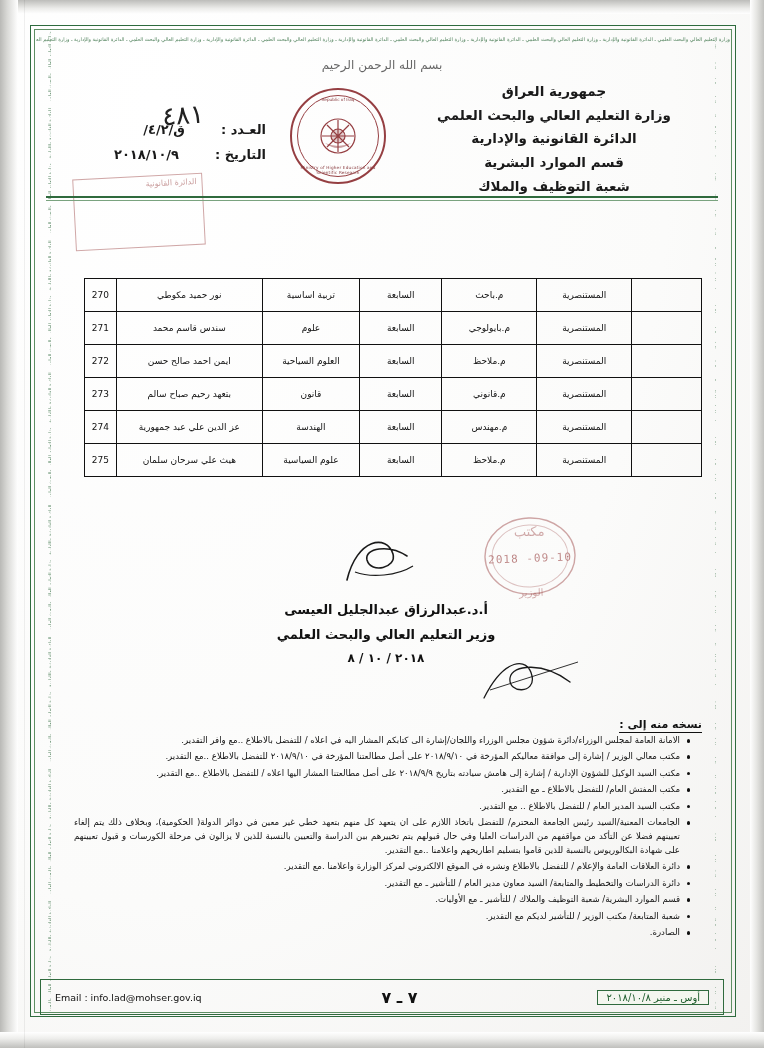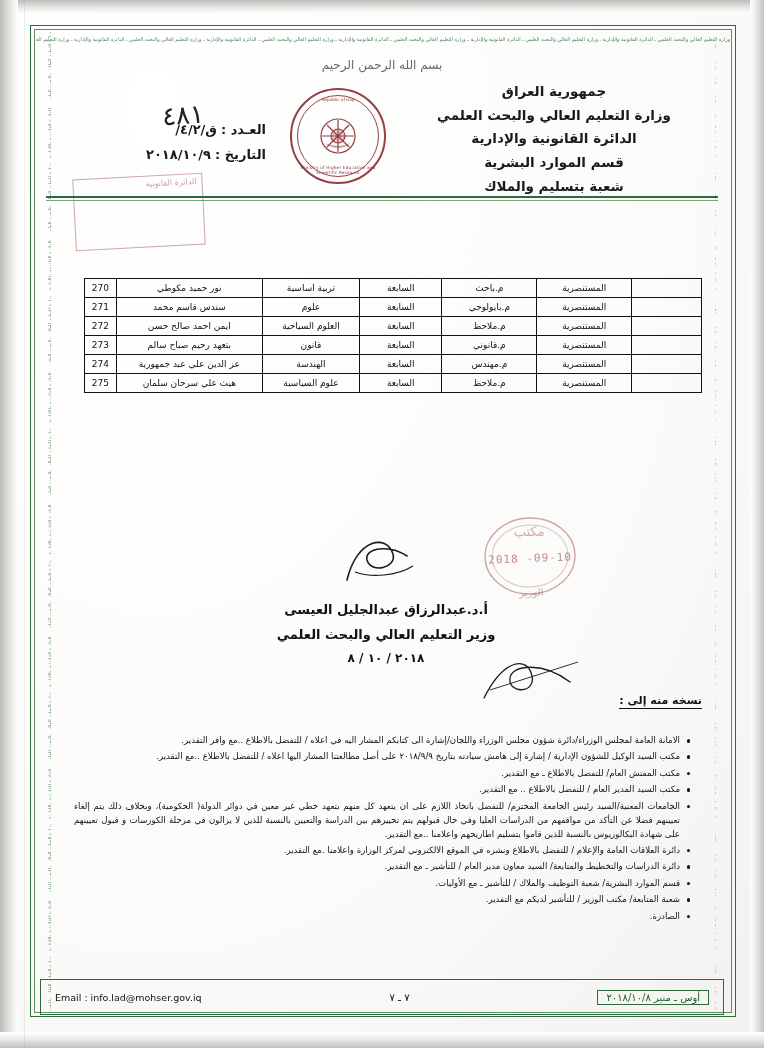--- a/index.html
+++ b/index.html
@@ -85,21 +85,21 @@
     font-size:4.2px;color:#7e2a2e;
   }
   .emblem svg{display:block;}
 
   
   .meta{
     position:absolute;top:118px;right:498px;width:190px;
     font-size:13px;color:#1a1a1a;text-align:right;line-height:1.9;
   }
   .meta .row{display:flex;justify-content:flex-start;gap:4px;white-space:nowrap;}
-  .meta .label{font-weight:bold;}
+  .meta .label{font-weight:bold;margin-left:32px;}
   .meta .value{font-weight:bold;}
   .handwrite{
     font-family:"DejaVu Serif","Liberation Serif",serif;
     color:#1b1b1b;
   }
   .hw-number{
     position:absolute;top:100px;right:560px;font-size:26px;color:#222;
     transform:rotate(-4deg);font-family:"DejaVu Serif",serif;
   }
   .stamp-faint{
@@ -113,21 +113,21 @@
   .rule-wrap{position:absolute;top:196px;left:46px;right:46px;}
   .rule-wrap .r1{height:2px;background:#2f6a3d;margin-bottom:2px;}
   .rule-wrap .r2{height:1px;background:#7aa37f;}
 
   
   table.main{
     position:absolute;top:278px;right:62px;width:618px;
     border-collapse:collapse;font-size:9px;
   }
   table.main td{
-    border:1px solid #111;height:16px;padding:1px 3px;text-align:center;
+    border:1px solid #111;height:16px;padding:8px 3px;text-align:center;
     color:#111;white-space:nowrap;
   }
   td.c-seq{width:26px;font-family:"DejaVu Sans",sans-serif;}
   td.c-name{width:146px;text-align:center;}
   td.c-spec{width:96px;}
   td.c-grade{width:84px;}
   td.c-title{width:96px;}
   td.c-status{width:96px;}
   td.c-blank{width:74px;}
   .green{color:#1d5c2c;}
@@ -162,21 +162,21 @@
     position:absolute;left:0;right:0;top:16px;text-align:center;font-size:13px;
     color:rgba(150,60,60,.42);
   }
   .round-stamp .bot-word{
     position:absolute;left:0;right:0;bottom:6px;text-align:center;font-size:10px;
     color:rgba(150,60,60,.42);
   }
 
   
   .copies-title{
-    position:absolute;top:694px;right:62px;font-size:11px;font-weight:bold;
+    position:absolute;top:718px;right:62px;font-size:11px;font-weight:bold;
     color:#111;border-bottom:1px solid #111;padding-bottom:1px;
   }
   ul.copies{
     position:absolute;top:734px;right:60px;width:616px;margin:0;
     padding:0 14px 0 0;list-style:none;
     font-size:8.6px;line-height:1.62;color:#111;text-align:justify;
   }
   ul.copies li{position:relative;padding-right:10px;margin-bottom:2.5px;}
   ul.copies li:before{
     content:"";position:absolute;right:0;top:5px;width:3.5px;height:3.5px;
@@ -186,21 +186,21 @@
   
   .footer{
     position:absolute;left:40px;right:40px;bottom:33px;height:34px;
     border:1px solid #2f6a3d;
   }
   .footer-inner{
     position:absolute;left:4px;right:4px;top:3px;bottom:3px;
     display:flex;align-items:center;justify-content:space-between;padding:0 10px;
   }
   .email{font-size:9.5px;color:#111;direction:ltr;}
-  .pagenum{font-size:10px;color:#111;letter-spacing:3px;}
+  .pagenum{font-size:16px;color:#111;letter-spacing:3px;font-weight:bold;}
   .stampbox{
     border:1px solid #2f6a3d;padding:1px 8px;font-size:10px;color:#1d5c2c;
     background:#f4f6ef;white-space:nowrap;
   }
 
   
   .fold{
     position:absolute;left:24px;top:0;width:1px;height:1048px;
     background:rgba(0,0,0,.06);
   }
@@ -226,21 +226,21 @@
     </div>
   </div>
 
   <div class="basmala">بسم الله الرحمن الرحيم</div>
 
   <div class="header-block">
     <div>جمهورية العراق</div>
     <div>وزارة التعليم العالي والبحث العلمي</div>
     <div>الدائرة القانونية والإدارية</div>
     <div>قسم الموارد البشرية</div>
-    <div>شعبة بتسليم والملاك</div>
+    <div>شعبة التوظيف والملاك</div>
   </div>
 
   <div class="emblem">
     <div class="ring"></div>
     <svg width="54" height="54" viewBox="0 0 54 54" aria-hidden="true">
       <g fill="none" stroke="#8d2f33" stroke-width="1.2">
         <circle cx="27" cy="27" r="17"></circle>
         <path d="M27 11 L27 43 M11 27 L43 27 M16 16 L38 38 M38 16 L16 38"></path>
         <circle cx="27" cy="27" r="7" fill="#8d2f33" fill-opacity=".25"></circle>
       </g>
@@ -355,20 +355,21 @@
   <div class="sig-scribble2">
     <svg width="120" height="56" viewBox="0 0 120 56" aria-hidden="true">
       <path d="M10 46 C30 6, 54 4, 58 24 C62 42, 34 42, 36 26 C38 12, 70 10, 96 30" fill="none" stroke="#1a1a1a" stroke-width="1.3" stroke-linecap="round"></path>
       <path d="M16 38 L104 10" fill="none" stroke="#1a1a1a" stroke-width=".9"></path>
     </svg>
   </div>
 
   <div class="copies-title">نسخه منه إلى :</div>
   <ul class="copies" id="copies-list">
       <li>الامانة العامة لمجلس الوزراء/دائرة شؤون مجلس الوزراء واللجان/إشارة الى كتابكم المشار اليه في اعلاه / للتفضل بالاطلاع ..مع وافر التقدير.</li>
+      <li>مكتب معالي الوزير / إشارة إلى موافقة معاليكم المؤرخة في ٢٠١٨/٩/١٠ على أصل مطالعتنا المؤرخة في ٢٠١٨/٩/١٠ للتفضل بالاطلاع ..مع التقدير.</li>
       <li>مكتب السيد الوكيل للشؤون الإدارية / إشارة إلى هامش سيادته بتاريخ ٢٠١٨/٩/٩ على أصل مطالعتنا المشار اليها اعلاه / للتفضل بالاطلاع ..مع التقدير.</li>
       <li>مكتب المفتش العام/ للتفضل بالاطلاع ـ مع التقدير.</li>
       <li>مكتب السيد المدير العام / للتفضل بالاطلاع .. مع التقدير.</li>
       <li>الجامعات المعنية/السيد رئيس الجامعة المحترم/ للتفضل باتخاذ اللازم على ان يتعهد كل منهم بتعهد خطي غير معين في دوائر الدولة( الحكومية)، وبخلاف ذلك يتم إلغاء تعيينهم فضلا عن التأكد من مواقفهم من الدراسات العليا وفي حال قبولهم يتم تخييرهم بين الدراسة والتعيين بالنسبة للذين لا يزالون في مرحلة الكورسات و قبول تعيينهم على شهادة البكالوريوس بالنسبة للذين قاموا بتسليم اطاريحهم واعلامنا ..مع التقدير.</li>
       <li>دائرة العلاقات العامة والإعلام / للتفضل بالاطلاع ونشره في الموقع الالكتروني لمركز الوزارة واعلامنا .مع التقدير.</li>
       <li>دائرة الدراسات والتخطيطـ والمتابعة/ السيد معاون مدير العام / للتأشير ـ مع التقدير.</li>
       <li>قسم الموارد البشرية/ شعبة التوظيف والملاك / للتأشير ـ مع الأوليات.</li>
       <li>شعبة المتابعة/ مكتب الوزير / للتأشير لديكم مع التقدير.</li>
       <li>الصادرة.</li>
     </ul>

